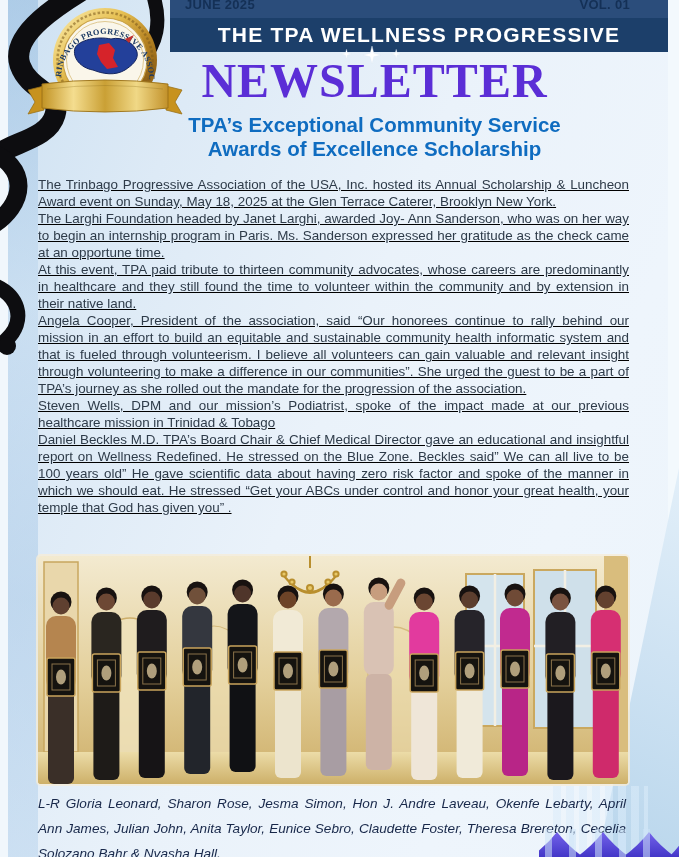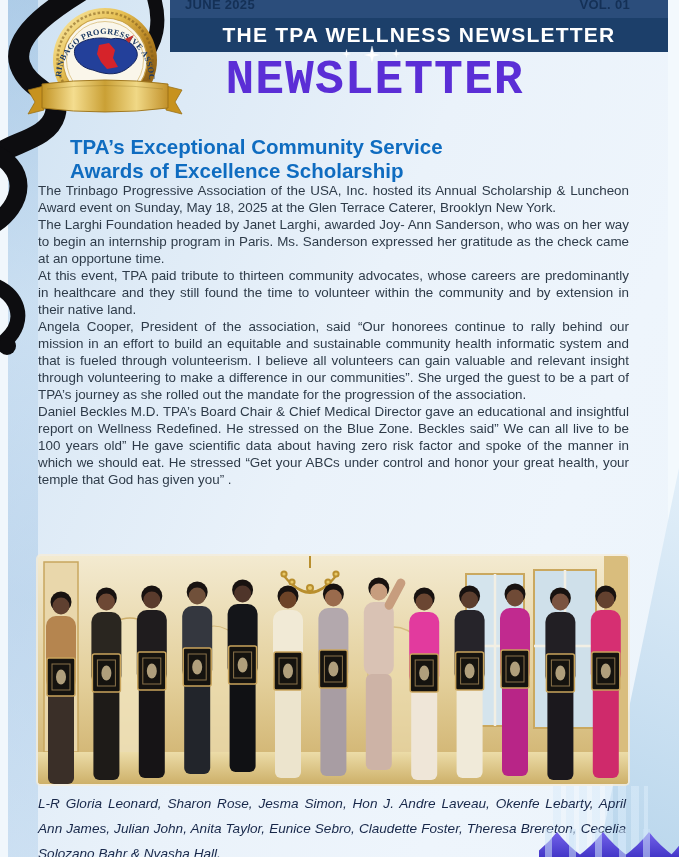--- a/index.html
+++ b/index.html
@@ -22,28 +22,28 @@
   .header-block{position:absolute;left:170px;top:0;width:498px;height:36px;}
   .header-strip{position:relative;height:18px;background:var(--strip-navy,#2b4d7b);overflow:hidden;}
   .issue-date{position:absolute;left:15px;top:-3px;font-size:13px;font-weight:bold;color:#143056;letter-spacing:.3px;}
   .volume{position:absolute;right:38px;top:-3px;font-size:13px;font-weight:bold;color:#143056;letter-spacing:.3px;}
   .banner{height:34px;background:var(--banner-navy,#1c3f6a);color:#ffffff;
           font-size:21px;font-weight:bold;letter-spacing:1.2px;text-align:center;line-height:34px;}
   
   .logo-svg{position:absolute;left:14px;top:2px;}
   
   .wordmark{position:absolute;left:70px;top:53px;width:609px;text-align:center;
-            font-family:Liberation Mono, monospace;font-weight:bold;font-size:48px;letter-spacing:1px;
+            font-family:Liberation Serif, serif;font-weight:bold;font-size:48px;letter-spacing:1px;
             color:var(--wordmark-purple,#5b2ed6);}
   .sparkles{position:absolute;left:336px;top:45px;}
   
-  .headline{position:absolute;left:70px;top:113px;width:609px;text-align:left;
-            font-size:20.5px;font-weight:bold;line-height:24px;color:var(--headline-blue,#0f6cc0);margin-top:22px;}
-  
-  .article{position:absolute;left:38px;top:182px;width:591px;}
+  .headline{position:absolute;left:70px;top:113px;width:609px;text-align:center;
+            font-size:20.5px;font-weight:bold;line-height:24px;color:var(--headline-blue,#0f6cc0);}
+  
+  .article{position:absolute;left:38px;top:176px;width:591px;text-decoration:underline;}
   .article p{margin:0;font-size:13.4px;line-height:17px;color:var(--body-text,#2e3b49);text-align:justify;}
   
   .photo{position:absolute;left:38px;top:556px;width:590px;height:228px;border-radius:3px;overflow:hidden;
          box-shadow:0 0 0 2px rgba(245,236,216,.8);}
   
   .caption{position:absolute;left:38px;top:791px;width:588px;font-style:italic;font-size:13.6px;line-height:25px;
            color:var(--caption-navy,#18284a);text-align:justify;font-weight:500;}
   .petals{position:absolute;right:0;bottom:0;}
 </style>
 </head>
@@ -107,21 +107,21 @@
       <path d="M 28,82 Q 91,74 154,82 L 154,106 Q 91,114 28,106 Z" fill="url(#ribbonGrad)" stroke="#9a7117" stroke-width=".9"></path>
       <path d="M 33,87 Q 91,80 149,87" fill="none" stroke="#8a6a1a" stroke-width=".6" opacity=".5"></path>
     </g>
   </svg>
 
   <div class="header-block">
     <div class="header-strip">
       <span class="issue-date">JUNE 2025</span>
       <span class="volume">VOL. 01</span>
     </div>
-    <div class="banner">THE TPA WELLNESS NEWSLETTER</div>
+    <div class="banner">THE TPA WELLNESS PROGRESSIVE</div>
   </div>
 
   <div class="wordmark">NEWSLETTER</div>
   <svg class="sparkles" width="72" height="20" viewBox="0 0 72 20">
     <g fill="#ffffff" stroke="#dfe8f4" stroke-width=".4">
       <path d="M 12,4 L 13.4,9.6 L 19,11 L 13.4,12.4 L 12,18 L 10.6,12.4 L 5,11 L 10.6,9.6 Z" transform="scale(.7) translate(3,2)"></path>
       <path d="M 36,1 L 37.8,8.2 L 45,10 L 37.8,11.8 L 36,19 L 34.2,11.8 L 27,10 L 34.2,8.2 Z"></path>
       <path d="M 60,4 L 61.4,9.6 L 67,11 L 61.4,12.4 L 60,18 L 58.6,12.4 L 53,11 L 58.6,9.6 Z" transform="scale(.7) translate(26,2)"></path>
     </g>
   </svg>
@@ -129,20 +129,21 @@
   <div class="headline">
     <div>TPA’s Exceptional  Community Service</div>
     <div>Awards of Excellence Scholarship</div>
   </div>
 
   <div class="article">
       <p>The Trinbago Progressive Association of the USA, Inc. hosted its Annual Scholarship &amp; Luncheon Award event on Sunday, May 18, 2025 at the Glen Terrace Caterer, Brooklyn New York.</p>
       <p>The Larghi Foundation headed by Janet Larghi, awarded Joy- Ann Sanderson, who was on her way to begin an internship program in Paris. Ms. Sanderson expressed her gratitude as the check came at an opportune time.</p>
       <p>At this event, TPA paid tribute to thirteen community advocates, whose careers are predominantly in healthcare and they still found the time to volunteer within the community and by extension in their native land.</p>
       <p>Angela Cooper, President of the association, said “Our honorees continue to rally behind our mission in an effort to build an equitable and sustainable community health informatic system and that is fueled through volunteerism. I believe all volunteers can gain valuable and relevant insight through volunteering to make a difference in our communities”. She urged the guest to be a part of TPA’s journey as she rolled out the mandate for the progression of the association.</p>
+      <p>Steven Wells, DPM and our mission’s Podiatrist, spoke of the impact made at our previous healthcare mission in Trinidad &amp; Tobago</p>
       <p>Daniel Beckles M.D. TPA’s Board Chair &amp; Chief Medical Director gave an educational and insightful report on Wellness Redefined. He stressed on the Blue Zone. Beckles said” We can all live to be 100 years old” He gave scientific data about having zero risk factor and spoke of the manner in which we should eat. He stressed “Get your ABCs under control and honor your great health, your temple that God has given you” .</p>
     </div>
 
   <div class="photo">
     <svg width="590" height="228" viewBox="0 0 590 228">
       <defs>
         <linearGradient id="wallG" x1="0" y1="0" x2="0" y2="1">
           <stop offset="0" stop-color="#f3ead0"></stop>
             <stop offset=".55" stop-color="#e3cf9a"></stop>
             <stop offset="1" stop-color="#cdae68"></stop>

